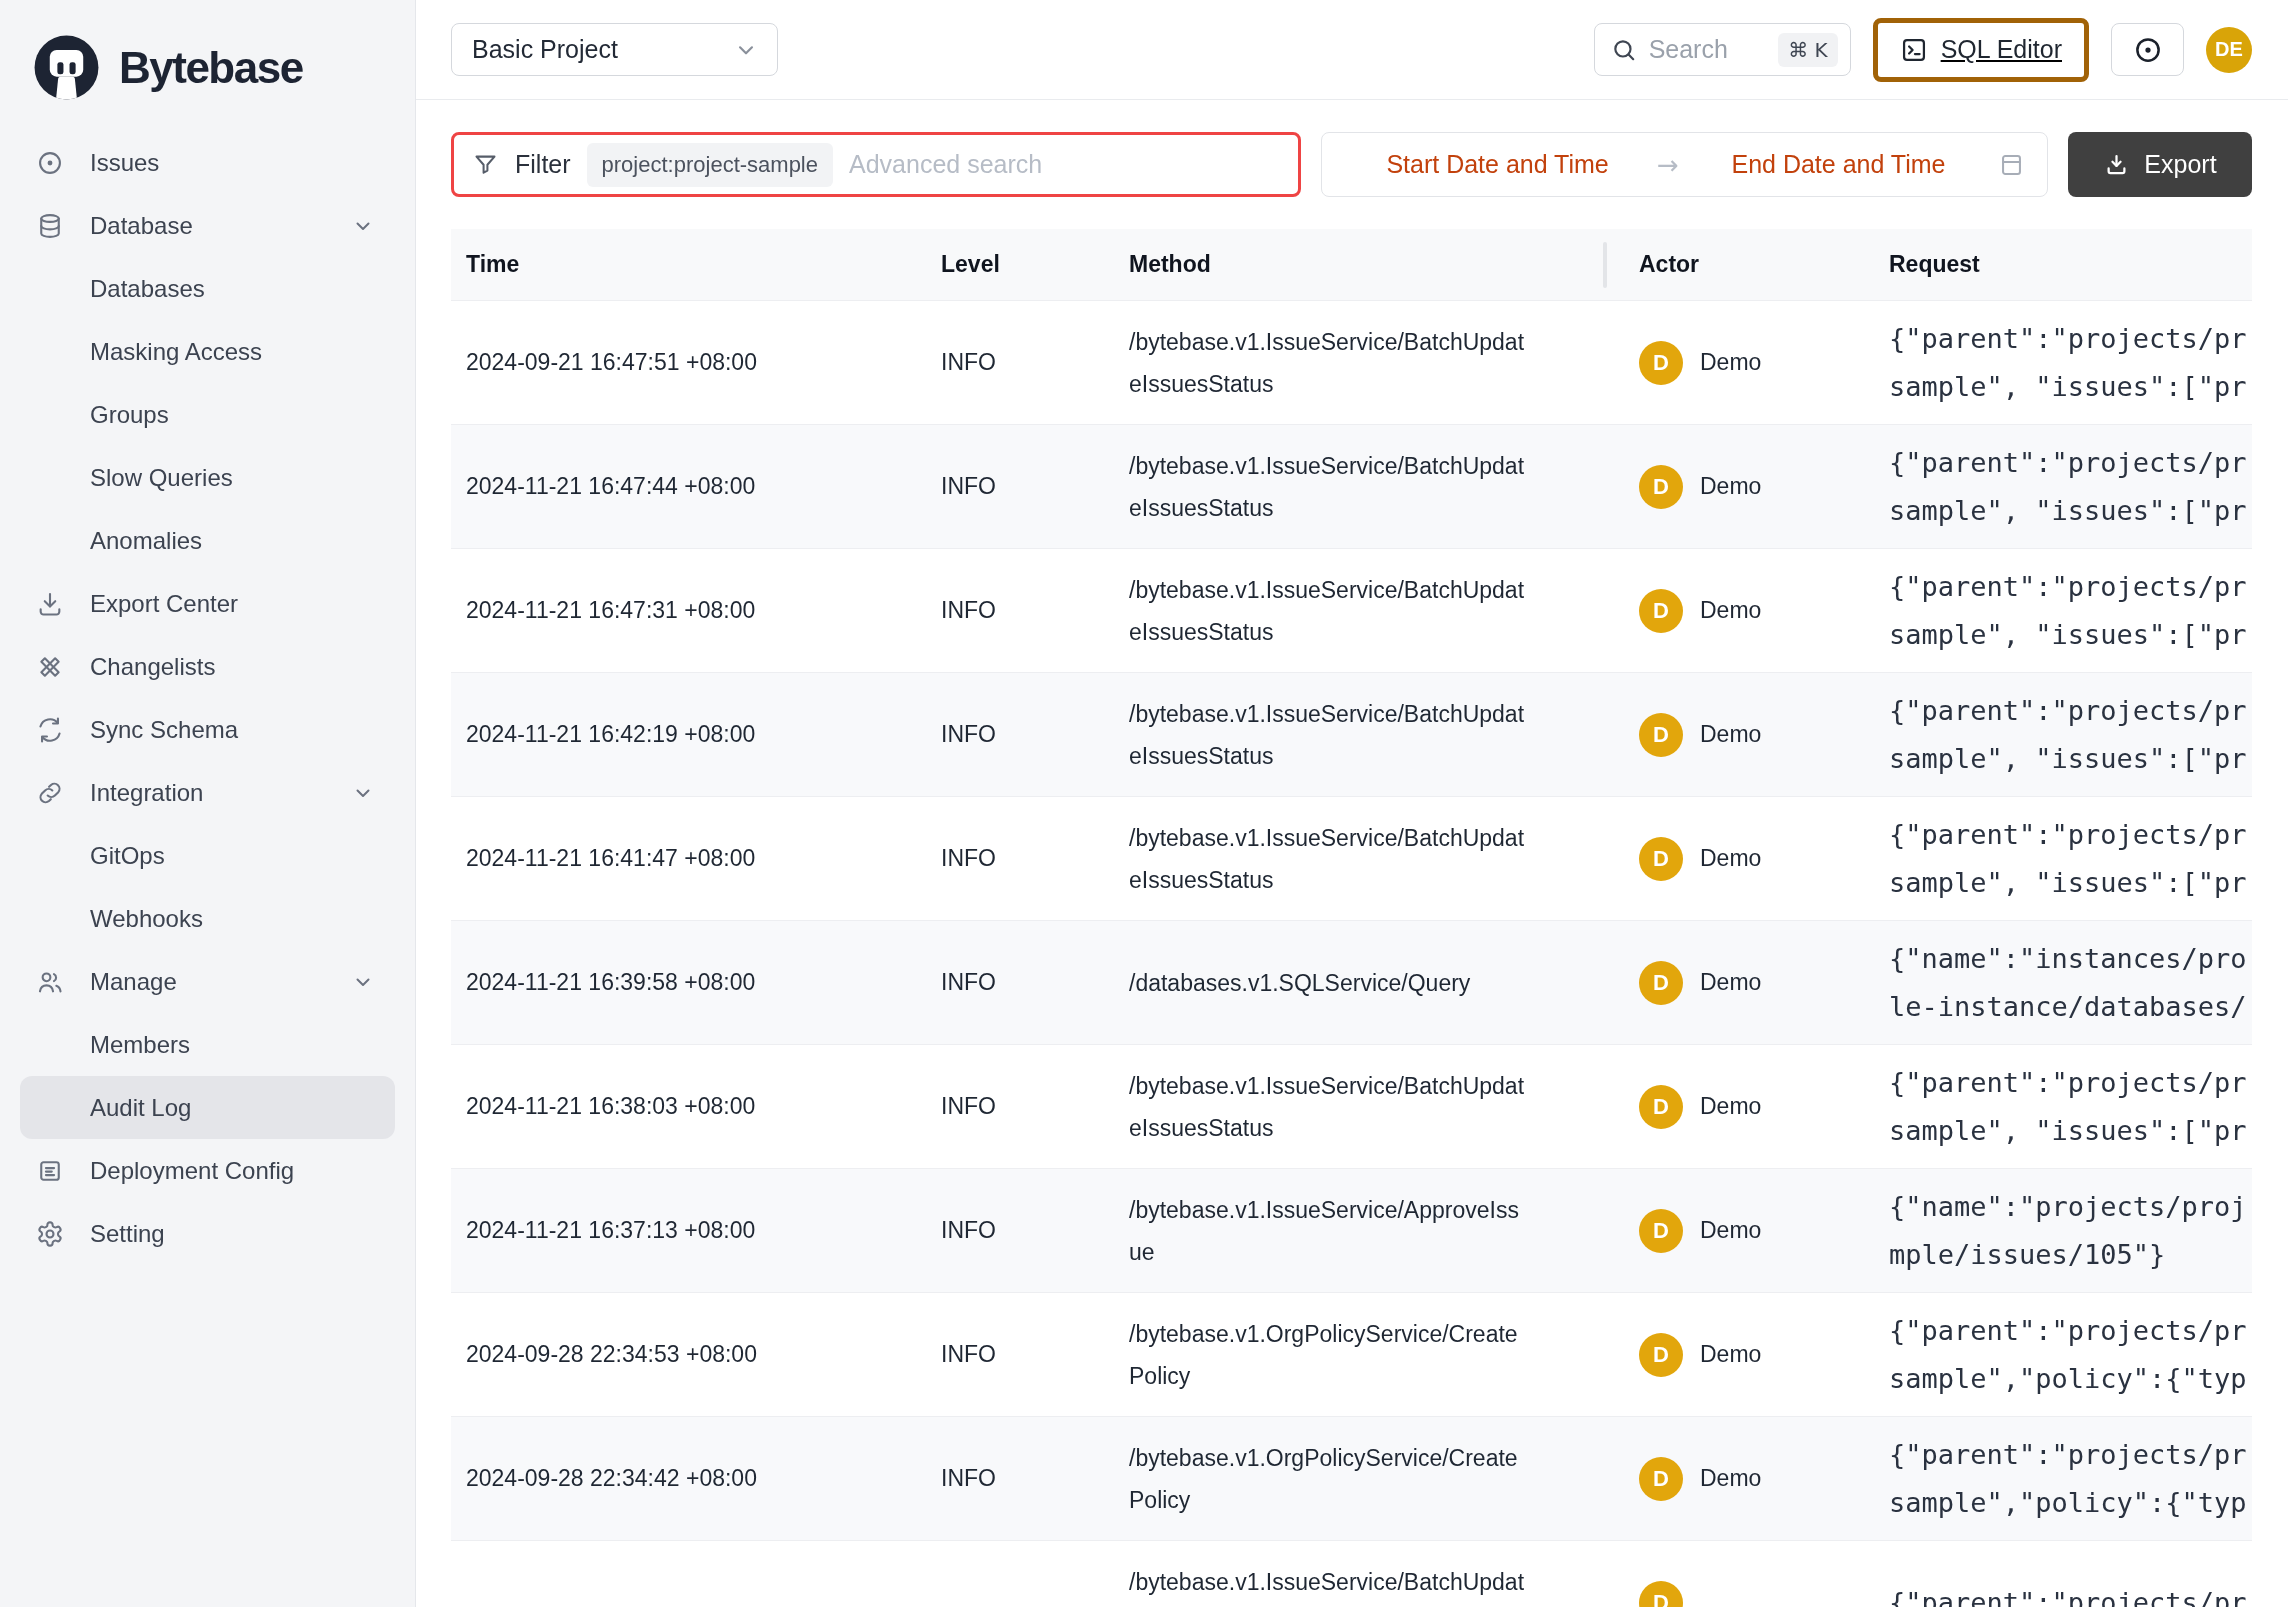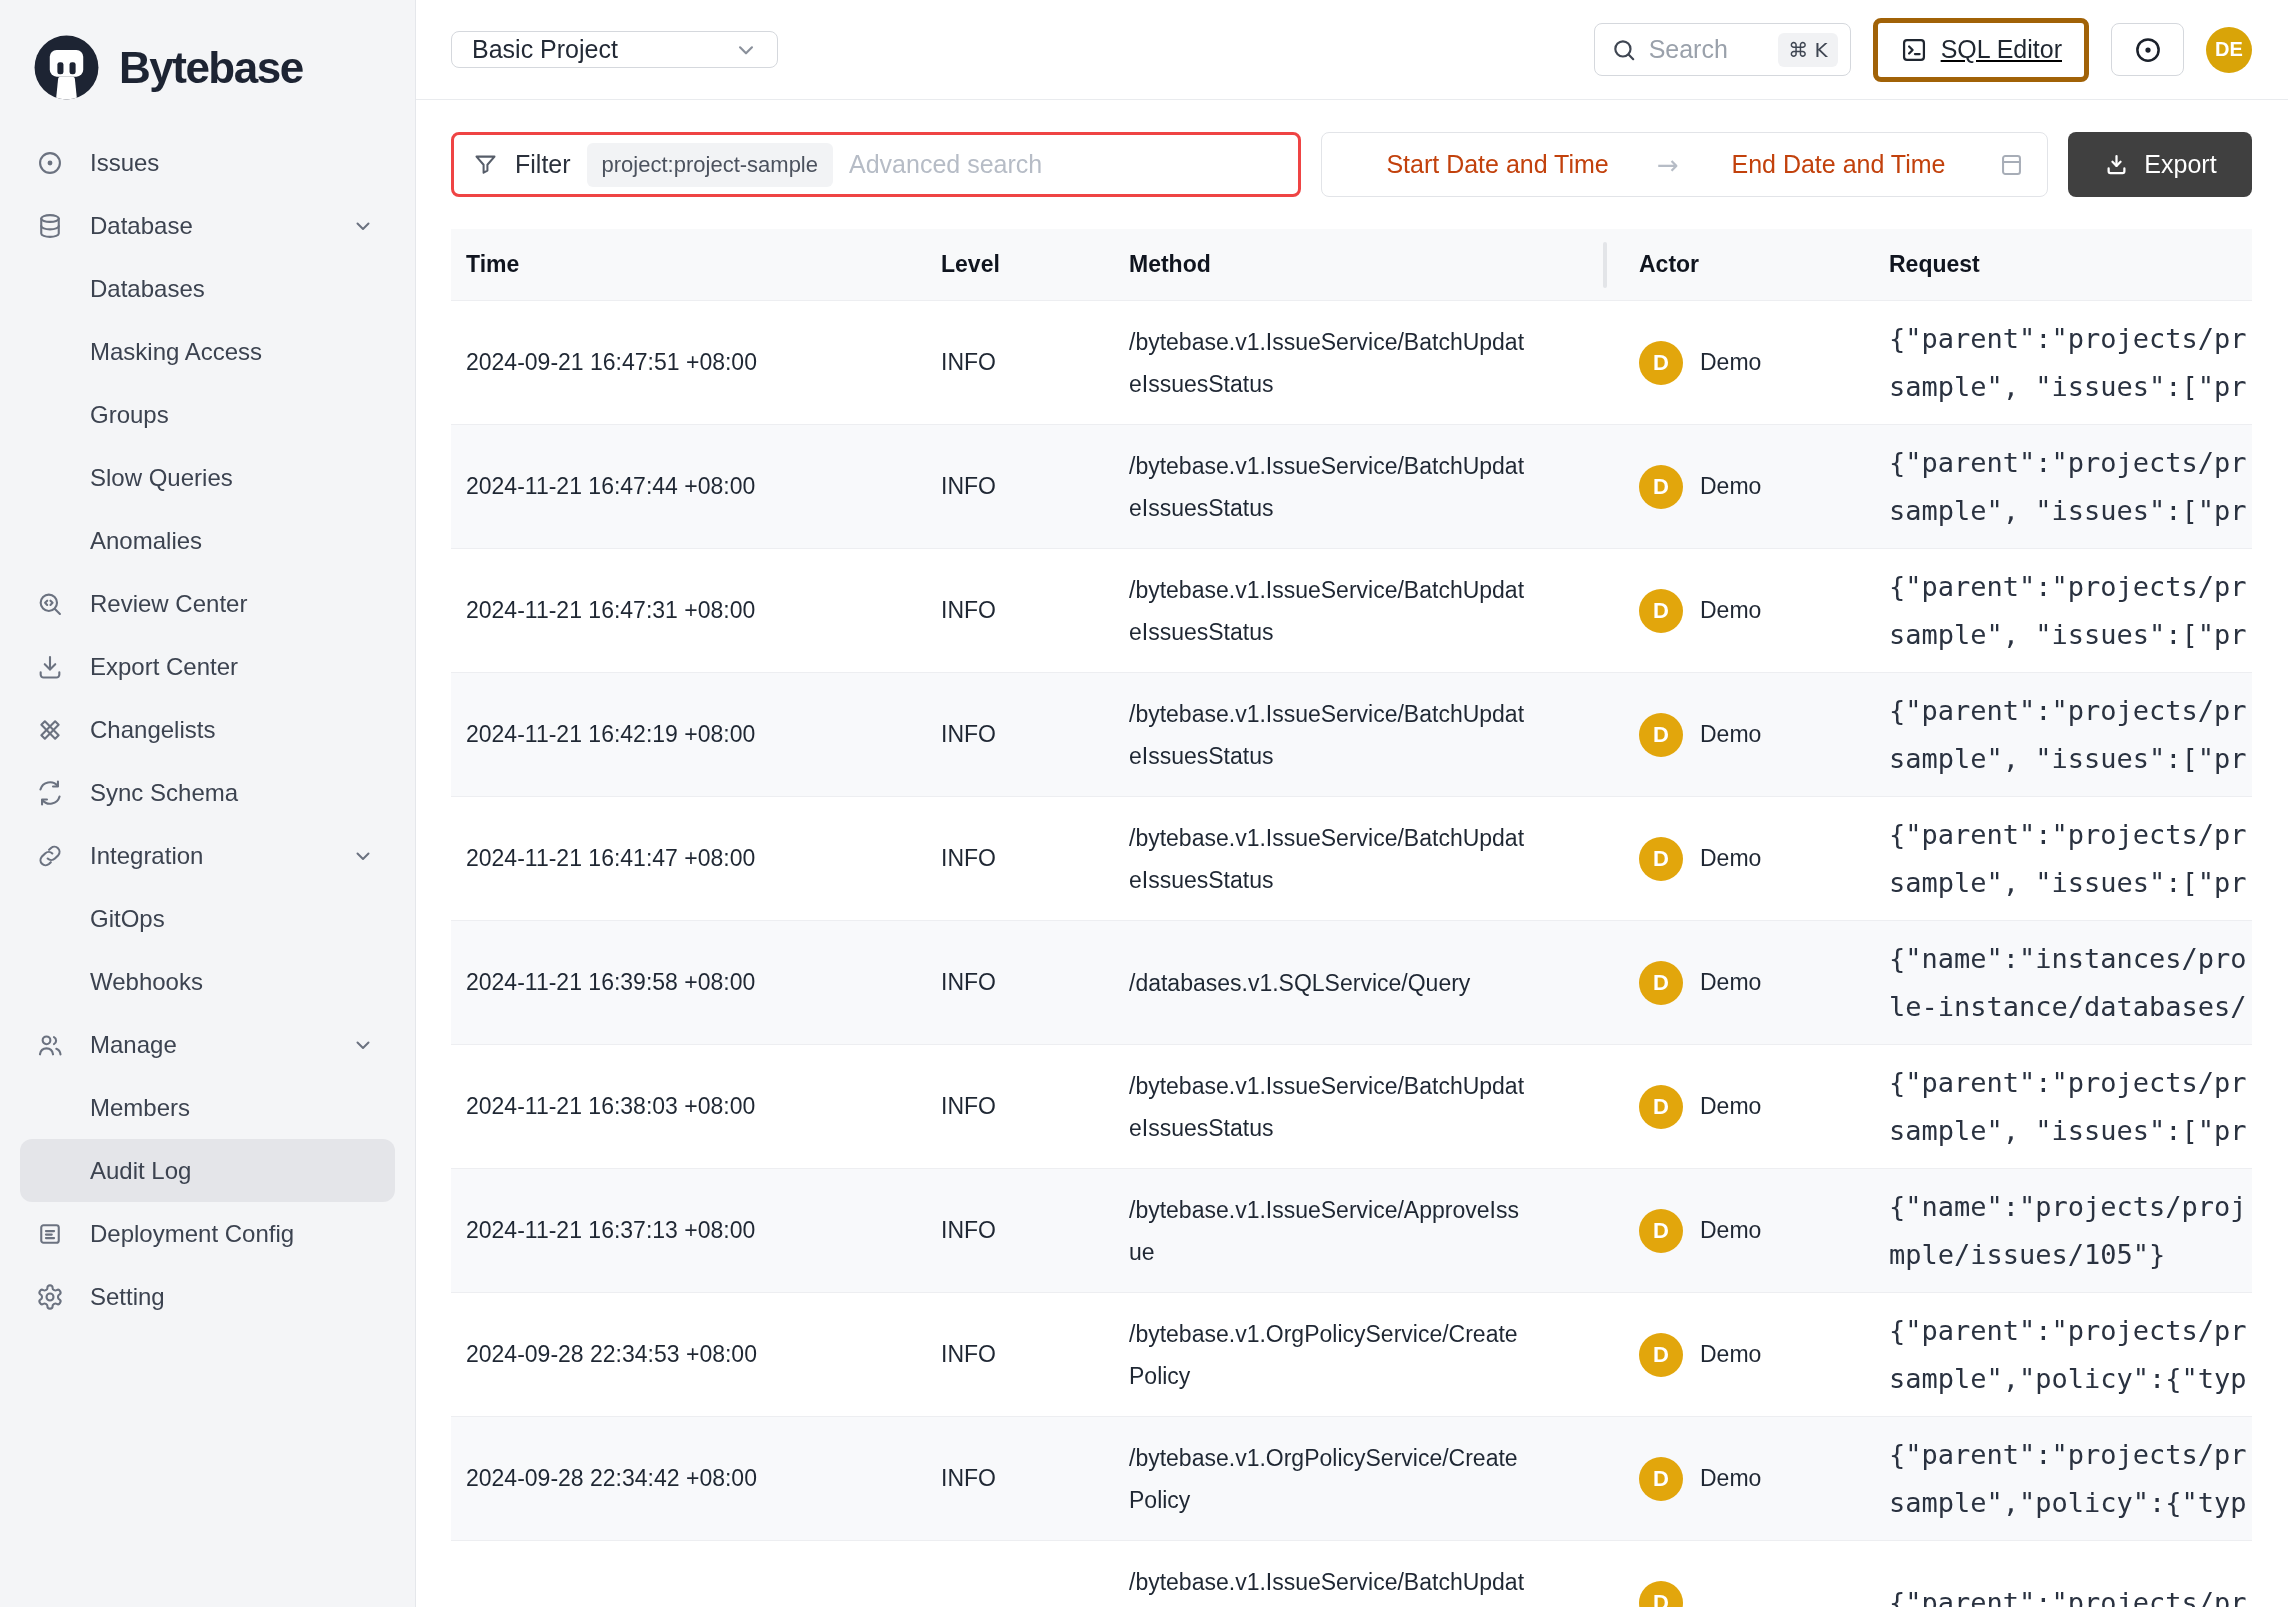--- a/index.html
+++ b/index.html
@@ -21,21 +21,21 @@
     align-items:center; justify-content:center; }
   .nav-icon svg { width:28px; height:28px; }
   .nav-label { margin-left:26px; font-size:24px; color:#3c4350; font-weight:500; }
   .nav-chevron { margin-left:auto; color:#6b7280; display:flex; }
   .nav-chevron svg { width:24px; height:24px; }
 
   
   .main { flex:1; display:flex; flex-direction:column; min-width:0; background:#fff; }
   .topbar { height:100px; border-bottom:1px solid #e9ebee; display:flex; align-items:center;
     padding:0 37px 0 35px; justify-content:space-between; }
-  .select-box { width:327px; height:37px; border:1px solid #d5d8dd; border-radius:8px;
+  .select-box { width:327px; height:53px; border:1px solid #d5d8dd; border-radius:8px;
     display:flex; align-items:center; padding:0 18px 0 20px; background:#fff; cursor:pointer; }
   .select-label { font-size:25px; color:#232a36; }
   .select-chevron { margin-left:auto; color:#8a909b; display:flex; }
   .topbar-right { display:flex; align-items:center; gap:22px; }
   .search-box { width:257px; height:53px; border:1px solid #d5d8dd; border-radius:8px;
     display:flex; align-items:center; padding:0 12px 0 16px; gap:12px; cursor:text; }
   .search-icon { color:#3f4652; display:flex; }
   .search-icon svg { width:26px; height:26px; }
   .search-ph { font-size:25px; color:#9aa1ab; }
   .kbd { margin-left:auto; background:#f1f2f4; border-radius:6px; padding:5px 10px;
@@ -173,32 +173,20 @@
           <span class="nav-label">Slow Queries</span>
 
         </div>
 
         <div class="nav-item">
           <span class="nav-icon"></span>
           <span class="nav-label">Anomalies</span>
 
         </div>
 
-        <div class="nav-item">
-          <span class="nav-icon">
-            <svg viewBox="0 0 24 24" fill="none" stroke="currentColor" stroke-width="1.8" stroke-linecap="round" stroke-linejoin="round">
-              <circle cx="11" cy="11" r="7"></circle>
-              <path d="M20.5 20.5L16.2 16.2"></path>
-              <path d="M9.6 9.2L7.8 11l1.8 1.8"></path>
-              <path d="M12.4 9.2l1.8 1.8-1.8 1.8"></path>
-            </svg>
-          </span>
-          <span class="nav-label">Review Center</span>
-
-        </div>
 
         <div class="nav-item">
           <span class="nav-icon">
             <svg viewBox="0 0 24 24" fill="none" stroke="currentColor" stroke-width="1.8" stroke-linecap="round" stroke-linejoin="round">
               <path d="M12 3.5V14"></path>
               <path d="M7.5 9.6l4.5 4.5 4.5-4.5"></path>
               <path d="M4 16.5v2A2.5 2.5 0 0 0 6.5 21h11a2.5 2.5 0 0 0 2.5-2.5v-2"></path>
             </svg>
           </span>
           <span class="nav-label">Export Center</span>

